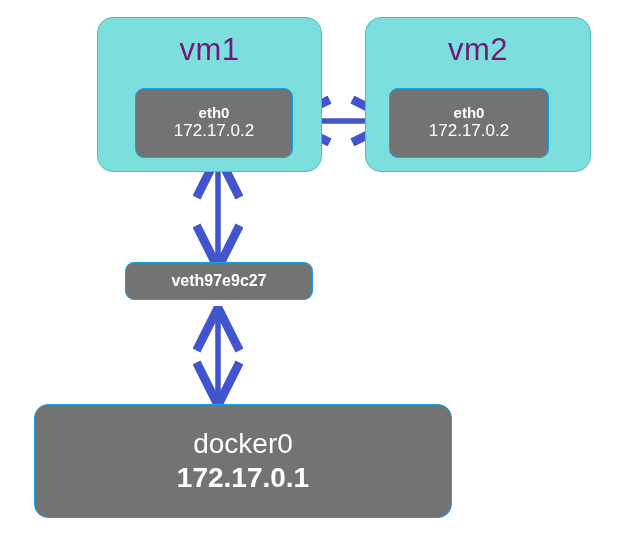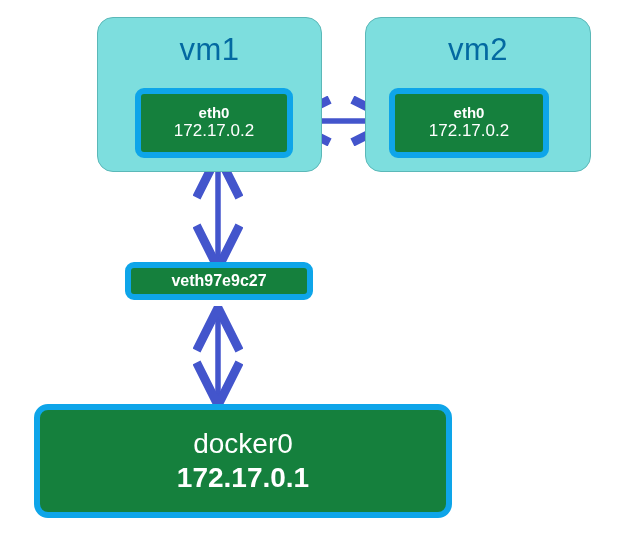--- a/index.html
+++ b/index.html
@@ -32,30 +32,30 @@
     border: 1px solid #5bb8b8;
     border-radius: 16px;
     box-sizing: border-box;
     z-index: 1;
   }
   .vm-title {
     position: absolute;
     left: 0;
     right: 0;
     text-align: center;
-    color: #0369a1;
+    color: #701a75;
     font-size: 31px;
     font-weight: 300;
     letter-spacing: 0.5px;
     line-height: 1;
   }
   .node-box {
     position: absolute;
-    background: #15803d;
-    border: 6px solid #0ea5e9;
+    background: #737373;
+    border: 1px solid #0ea5e9;
     border-radius: 9px;
     box-sizing: border-box;
     display: flex;
     flex-direction: column;
     align-items: center;
     justify-content: center;
     color: #ffffff;
     z-index: 3;
   }
   .node-name-small {

